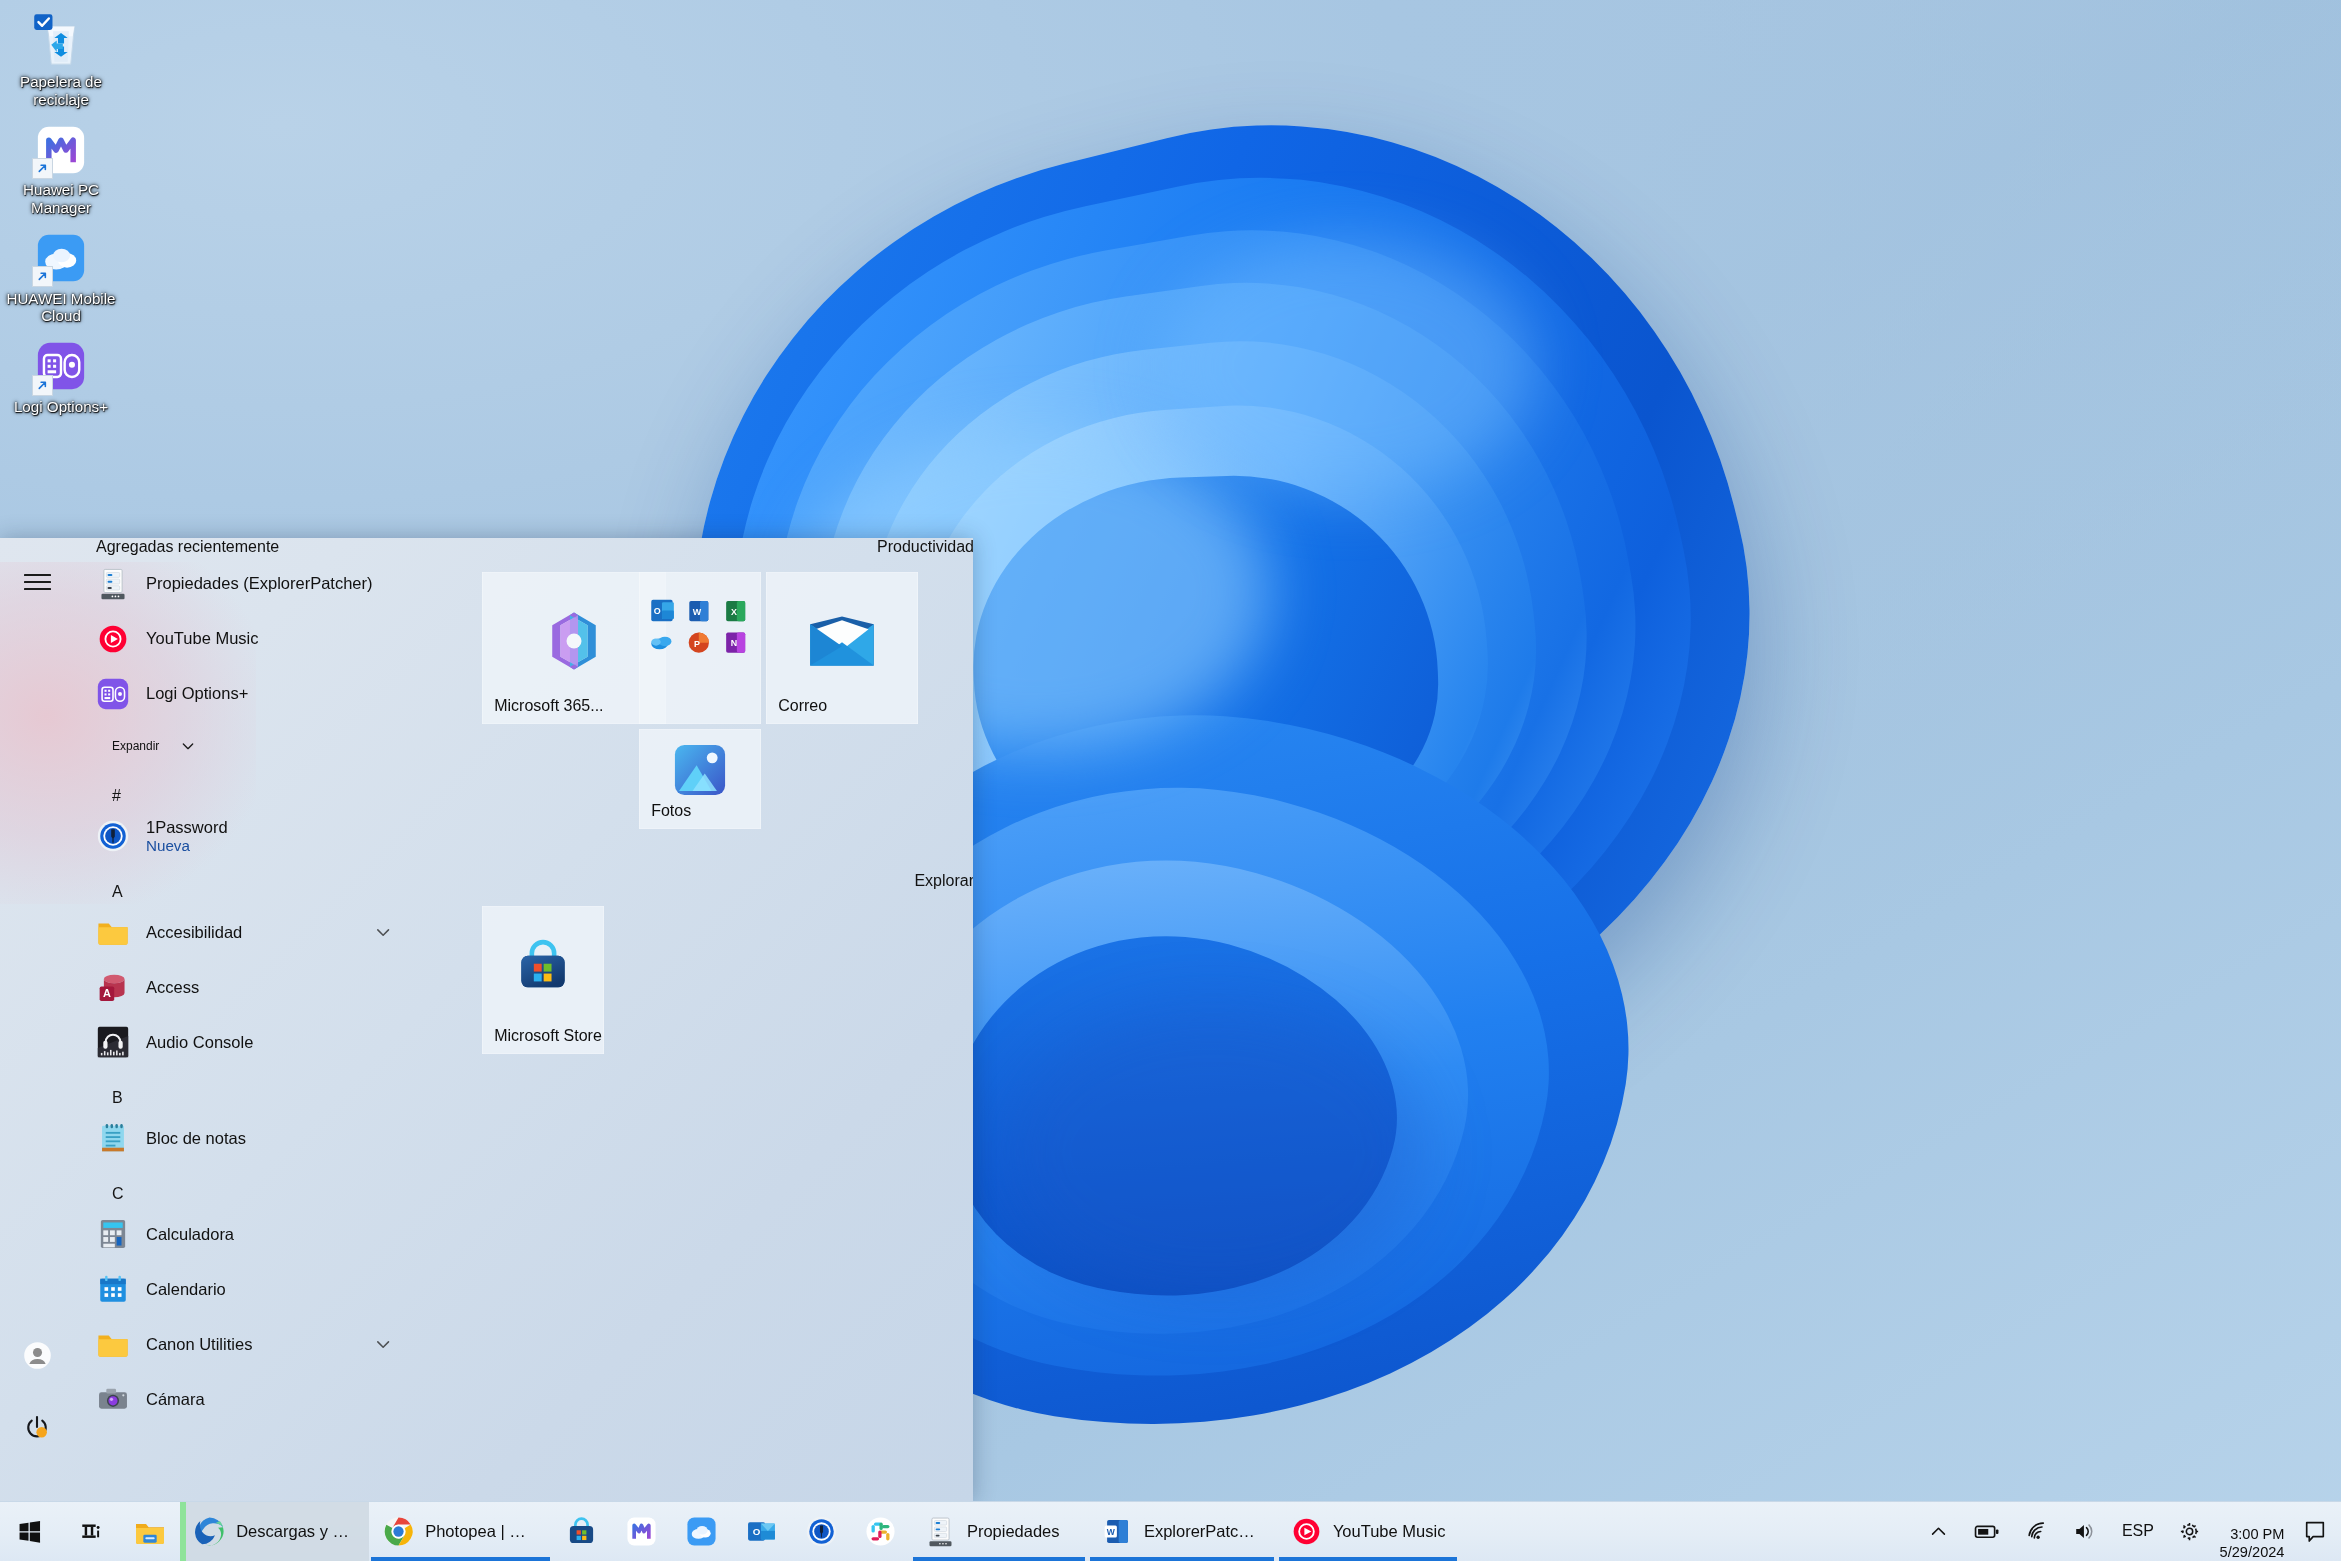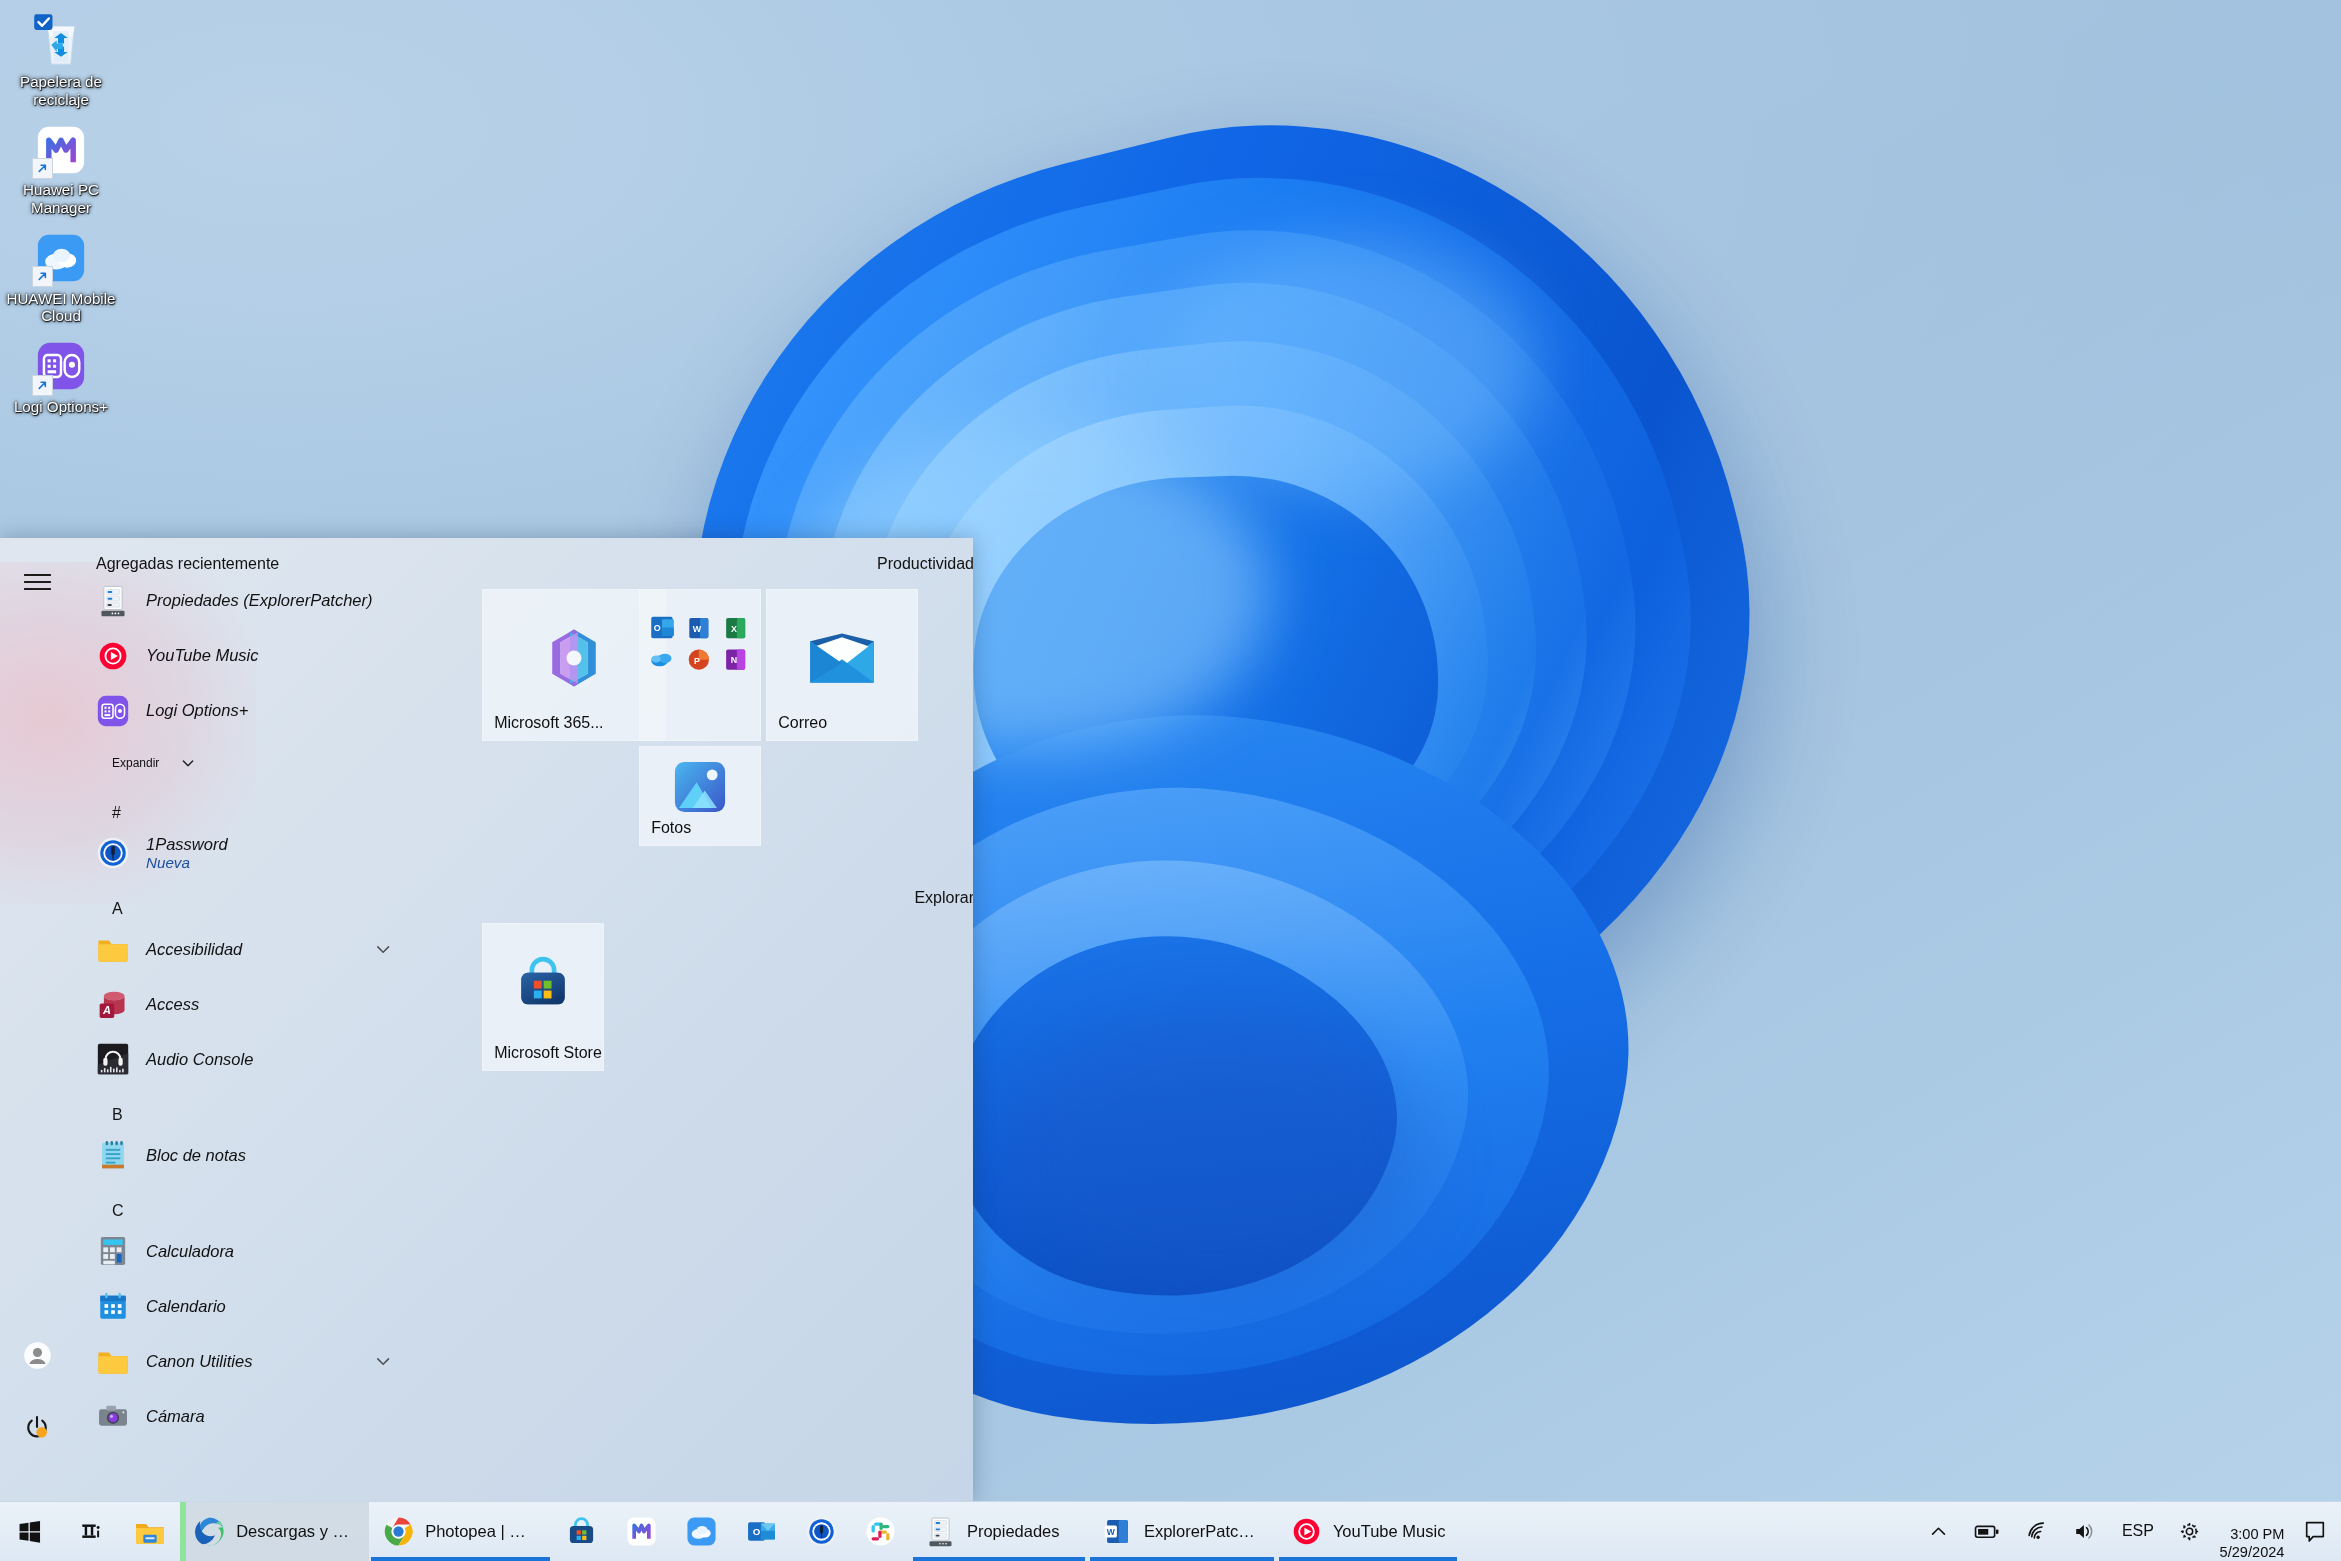--- a/index.html
+++ b/index.html
@@ -84,25 +84,25 @@
   .railbtn{ width:74px; height:71px; display:flex; align-items:center; justify-content:center; }
   #hamb{ margin-top:8.5px; }
   #hamb .bars{ width:27px; }
   #hamb .bars i{ display:block; height:2.4px; background:#1b1b1b; margin:4.9px 0; border-radius:0.6px; }
 
   
   #listcol{ position:absolute; left:74px; top:0; width:329px; height:100%;
             overflow:hidden; z-index:3; }
   #tilecol{ position:absolute; left:482px; top:0; width:492px; height:100%; z-index:3; }
 
-  .sect-hd{ font-size:16px; color:#121212; padding:0 0 0 22px; margin-top:17px; }
+  .sect-hd{ font-size:16px; color:#121212; padding:0 0 0 22px; margin-top:0; }
   #tilecol .sect-hd{ padding-left:0;text-align:right; }
 
   .appitem{ display:flex; align-items:center; height:55px; padding-left:22px;
-            padding-right:11px; cursor:default;font-style:italic; }
+            padding-right:11px; cursor:default; }
   .appitem .ic{ width:34px; height:34px; flex:0 0 34px; margin-right:16px; position:relative; }
   .appitem .nm{ font-size:16.5px; color:#111; line-height:1.1; }
   .appitem .sub{ font-size:15.2px; color:#1b4fa0; line-height:1.25; }
   .appitem .chev{ margin-left:auto; width:18.3px; height:18.3px; opacity:.78; }
 
   .alpha{ font-size:16px; color:#141414; padding-left:38px; height:41px;
           display:flex; align-items:flex-end; padding-bottom:3.7px; }
   #expand{ display:flex; align-items:center; gap:21px; padding-left:38px; height:43px;
            font-size:12px; color:#111; margin-top:3.7px; cursor:default; }
 

